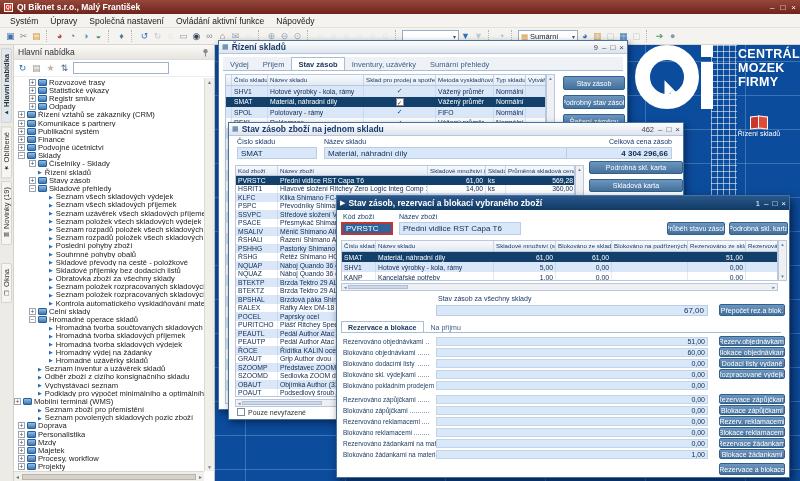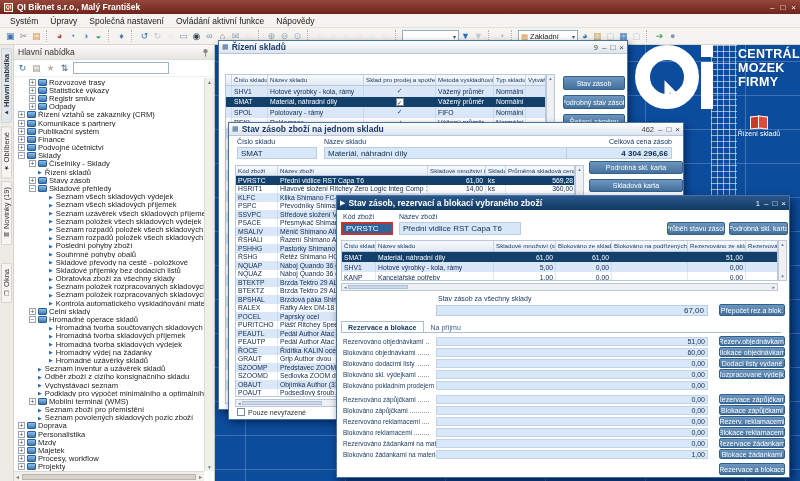--- a/index.html
+++ b/index.html
@@ -161,21 +161,21 @@
         <span style="display: inline-block; width: 46px;"></span>
         <span class="tb-carrow">▾</span>
       </span>
       <span class="tb-icon" style="color: rgb(47, 111, 192);">▼</span>
       <span class="tb-icon" style="color: rgb(194, 201, 210);">▼</span>
       <span class="tb-sep"></span>
       <span class="tb-icon" style="color: rgb(154, 167, 181);">◔</span>
       <span class="tb-sep"></span>
       <span class="tb-combo">
         <span style="color: rgb(216, 151, 58);">▦</span>
-        <span style="display: inline-block; width: 40px;">Základní</span>
+        <span style="display: inline-block; width: 40px;">Sumární</span>
         <span class="tb-carrow">▾</span>
       </span>
       <span class="tb-icon" style="color: rgb(58, 118, 181);">◕</span>
       <span class="tb-icon" style="color: rgb(200, 154, 74);">▥</span>
       <span class="tb-icon" style="color: rgb(194, 201, 210);">▢</span>
       <span class="tb-icon" style="color: rgb(58, 118, 181);">▦</span>
       <span class="tb-icon" style="color: rgb(194, 201, 210);">▢</span>
       <span class="tb-sep"></span>
       <span class="tb-icon" style="color: rgb(68, 160, 106);">➔</span>
       <span class="tb-icon" style="color: rgb(136, 153, 170);">●</span>
@@ -407,21 +407,21 @@
           <div class="tree-row" style="padding-left: 15px;">
             <span class="tree-exp-sp"></span>
             <span class="tree-leaf">▶</span>
             <span class="tree-label">Vychystávací seznam</span>
           </div>
           <div class="tree-row" style="padding-left: 15px;">
             <span class="tree-exp-sp"></span>
             <span class="tree-leaf">▶</span>
             <span class="tree-label">Podklady pro výpočet minimálního a optimálního</span>
           </div>
-          <div class="tree-row" style="padding-left: 15px;">
+          <div class="tree-row" style="">
             <span class="tree-exp">+</span>
             <span class="tree-folder"></span>
             <span class="tree-label">Mobilní terminál (WMS)</span>
           </div>
           <div class="tree-row" style="padding-left: 15px;">
             <span class="tree-exp-sp"></span>
             <span class="tree-leaf">▶</span>
             <span class="tree-label">Seznam zboží pro přemístění</span>
           </div>
           <div class="tree-row" style="padding-left: 15px;">
@@ -494,20 +494,27 @@
     <div class="wtb wtb-light">
       <span class="wicon" style="color:#44719c">▦</span>
       <span>Řízení skladů</span>
       <span class="wctl">
         <span class="wnum">9</span>
         <span>–</span>
         <span>□</span>
         <span>×</span>
       </span>
     </div>
+    <div class="wtabs" style="top:16px" id="w1tabs">
+        <span class="wtab">Výdej</span>
+        <span class="wtab">Příjem</span>
+        <span class="wtab active">Stav zásob</span>
+        <span class="wtab">Inventury, uzávěrky</span>
+        <span class="wtab">Sumární přehledy</span>
+      </div>
     <div class="grid" style="left:6px;top:33px;width:321px;height:330px" id="w1grid">
         <div class="grid-h" style="height: 11px;">
           <span class="c w1c0"></span>
           <span class="c w1c1">Číslo skladu</span>
           <span class="c w1c2">Název skladu</span>
           <span class="c w1c3">Sklad pro prodej a spotřebu</span>
           <span class="c w1c4">Metoda vyskladňování</span>
           <span class="c w1c5">Typ skladu</span>
           <span class="c w1c6">Vytvářet kor...</span>
         </div>

